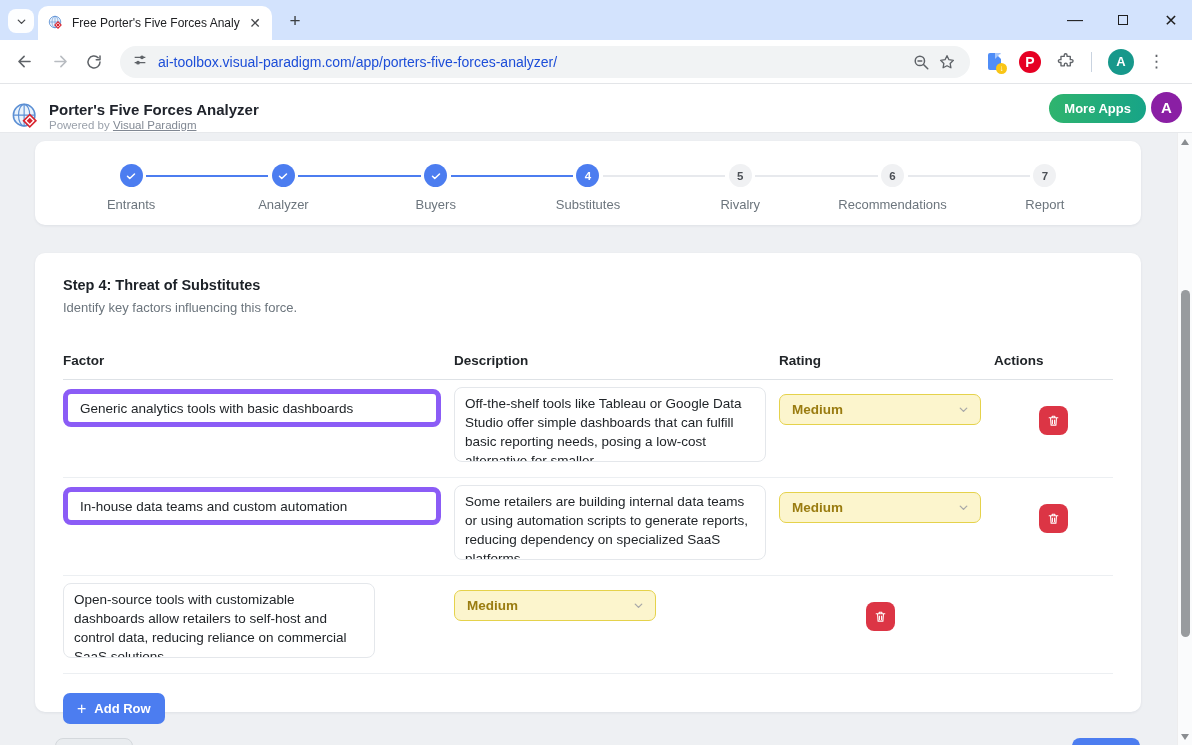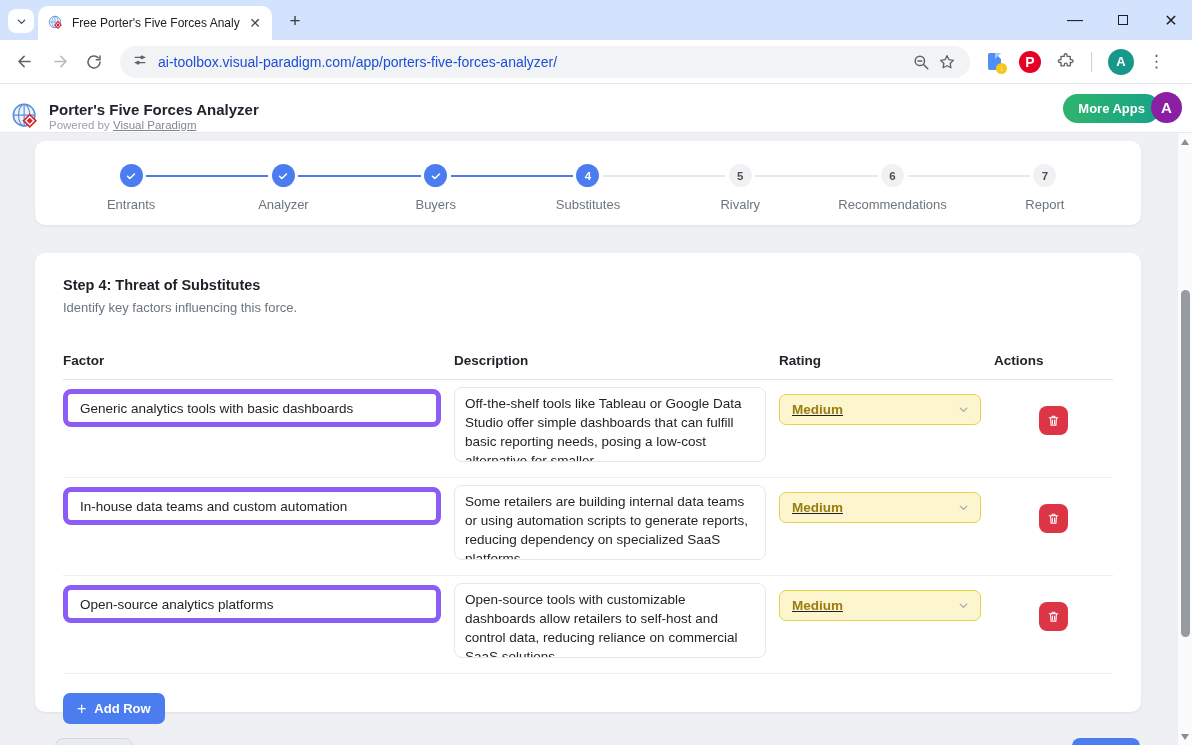--- a/index.html
+++ b/index.html
@@ -34,21 +34,21 @@
   .tb-avatar { width:26px; height:26px; border-radius:50%; background:#17988b; color:#fff; font-size:13px; font-weight:bold; display:flex; align-items:center; justify-content:center; margin-left:16px; cursor:pointer; }
   .menu-dots { font-size:17px; color:#5f6368; margin-left:14px; cursor:pointer; letter-spacing:0; }
 
   
   .appheader { position:absolute; left:0; top:84px; width:1192px; height:49px; background:#fff; border-bottom:1px solid #e7e9ec; display:flex; align-items:flex-end; }
   .app-logo { width:30px; height:30px; margin-left:11px; flex:0 0 auto; }
   .app-titles { margin-left:8px; }
   .app-title { font-size:15px; font-weight:bold; color:#20242c; line-height:17px; }
   .app-sub { font-size:11.5px; color:#9aa1ab; line-height:14px; }
   .app-sub a { color:#818893; text-decoration:underline; cursor:pointer; }
-  .more-apps { position:absolute; right:32px; top:10px; height:29px; padding:0 15px; border:none; border-radius:15px; background:linear-gradient(90deg,#2fb46e,#17a487); color:#fff; font-size:13px; font-weight:bold; font-family:inherit; cursor:pointer; }
+  .more-apps { position:absolute; right:46px; top:10px; height:29px; padding:0 15px; border:none; border-radius:15px; background:linear-gradient(90deg,#2fb46e,#17a487); color:#fff; font-size:13px; font-weight:bold; font-family:inherit; cursor:pointer; }
   .hdr-avatar { position:absolute; right:10px; top:8px; width:31px; height:31px; border-radius:50%; background:#8a1fa4; color:#fff; font-size:15px; font-weight:bold; display:flex; align-items:center; justify-content:center; cursor:pointer; }
 
   
   .page { position:absolute; left:0; top:133px; width:1192px; height:612px; background:#eef0f3; overflow:hidden; }
   .card { background:#fff; border-radius:10px; box-shadow:0 1px 3px rgba(20,30,60,.07); }
 
   .stepper-card { margin:8px 51px 0 35px; height:84px; padding:12px 20px 0; }
   .stepper { display:flex; }
   .step { flex:1; position:relative; display:flex; flex-direction:column; align-items:center; }
   .step::before { content:""; position:absolute; top:22px; left:calc(-50% + 15px); right:calc(50% + 15px); height:2px; background:#e7e9ed; }
@@ -63,21 +63,21 @@
   .step-title { font-size:14.5px; font-weight:bold; color:#1c2127; }
   .step-sub { font-size:13px; color:#6c757d; margin-top:7px; }
 
   .grid-row { display:grid; grid-template-columns:378px 312px 202px 1fr; column-gap:13px; }
   .thead { margin-top:38px; padding-bottom:11px; border-bottom:1px solid #dee2e6; }
   .th { font-size:13.5px; font-weight:bold; color:#212529; }
   .th-actions { text-align:left; }
   .trow { padding:7px 0 11px; border-bottom:1px solid #eceff2; align-items:start; }
   .factor-input { width:378px; height:38px; margin-top:2px; border:5px solid #8b5cf6; border-radius:8px; padding:0 12px; font-size:13.5px; font-family:inherit; color:#212529; outline:none; }
   .desc-area { width:312px; height:75px; border:1px solid #e4e7eb; border-radius:8px; padding:6px 10px; font-size:13.5px; line-height:1.42; font-family:inherit; color:#212529; resize:none; outline:none; overflow:hidden; }
-  .rating-select { width:202px; height:31px; margin-top:7px; background:#fcf5cd; border:1px solid #e5d24b; border-radius:7px; display:flex; align-items:center; padding:0 10px 0 12px; cursor:pointer;text-decoration:underline; }
+  .rating-select { width:202px; height:31px; margin-top:7px; background:#fcf5cd; border:1px solid #e5d24b; border-radius:7px; display:flex; align-items:center; padding:0 10px 0 12px; cursor:pointer; }
   .rating-value { flex:1; font-size:13.5px; font-weight:bold; color:#9a7c10; }
   .delete-btn { width:29px; height:29px; background:#dc3545; border:none; border-radius:8px; display:flex; align-items:center; justify-content:center; justify-self:center; margin-top:19px; cursor:pointer; }
   .add-row { margin-top:19px; height:31px; padding:0 14px; background:#4c7df0; border:none; border-radius:7px; color:#fff; font-size:13px; font-weight:bold; font-family:inherit; display:inline-flex; align-items:center; gap:8px; cursor:pointer; }
   .add-plus { font-size:16px; font-weight:normal; line-height:1; }
 
   .partial-btn { position:absolute; height:30px; border-radius:8px; }
   .partial-prev { left:55px; top:605px; width:78px; background:#e9ecef; border:1px solid #d4d8dc; }
   .partial-next { left:1072px; top:605px; width:68px; background:#4c7df0; }
 
   
@@ -295,21 +295,20 @@
     <div style="display:grid;">
       <button class="delete-btn">
         <svg viewBox="0 0 24 24" width="13" height="13" fill="none" stroke="#fff" stroke-width="2" stroke-linecap="round" stroke-linejoin="round">
                 <path d="M4 7h16M9.5 7V4h5v3M6.5 7l1 13.5h9l1-13.5M10 11v6.5M14 11v6.5"></path>
               </svg>
       </button>
     </div>
   </div>
 
   <div class="grid-row trow">
-    <div><input class="factor-input" value="Open-source analytics platforms" style=""></div>
     <div><textarea class="desc-area" style="">Open-source tools with customizable dashboards allow retailers to self-host and control data, reducing reliance on commercial SaaS solutions.</textarea></div>
     <div>
       <div class="rating-select">
         <span class="rating-value">Medium</span>
         <svg viewBox="0 0 24 24" width="13" height="13" fill="none" stroke="#a8a8a8" stroke-width="2.4" stroke-linecap="round" stroke-linejoin="round">
                 <path d="M6 9.5l6 6 6-6"></path>
               </svg>
       </div>
     </div>
     <div style="display:grid;">

